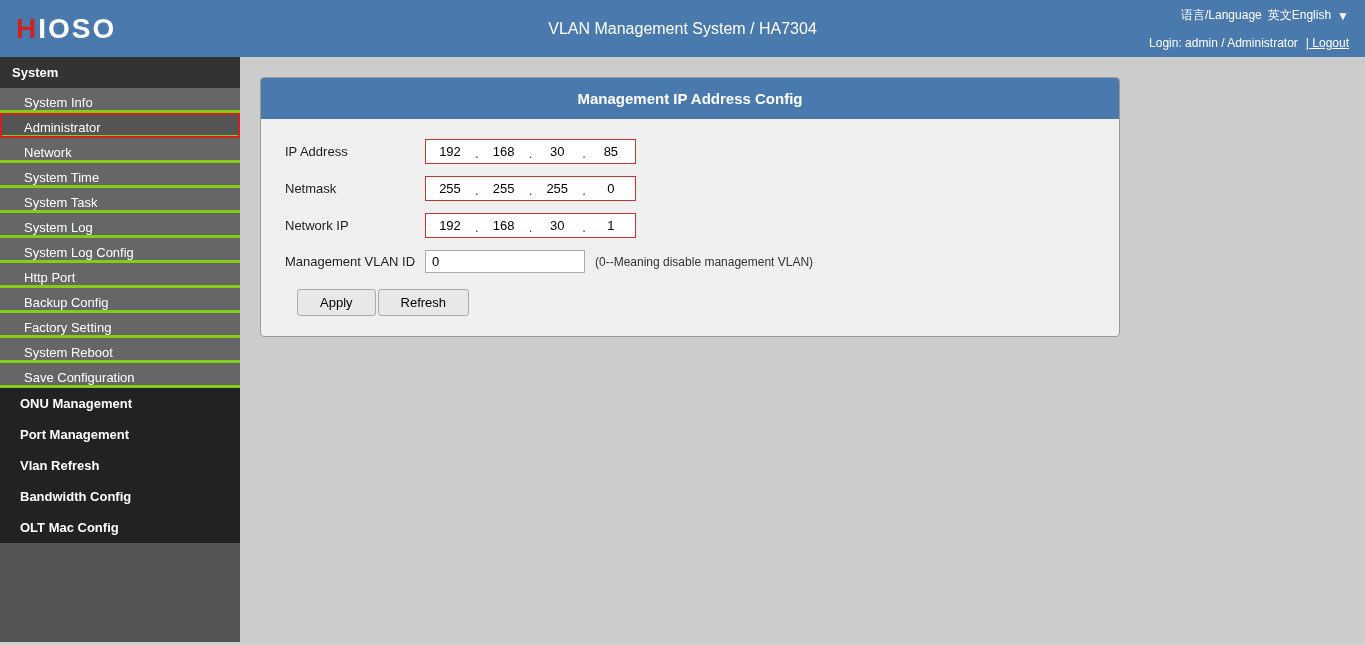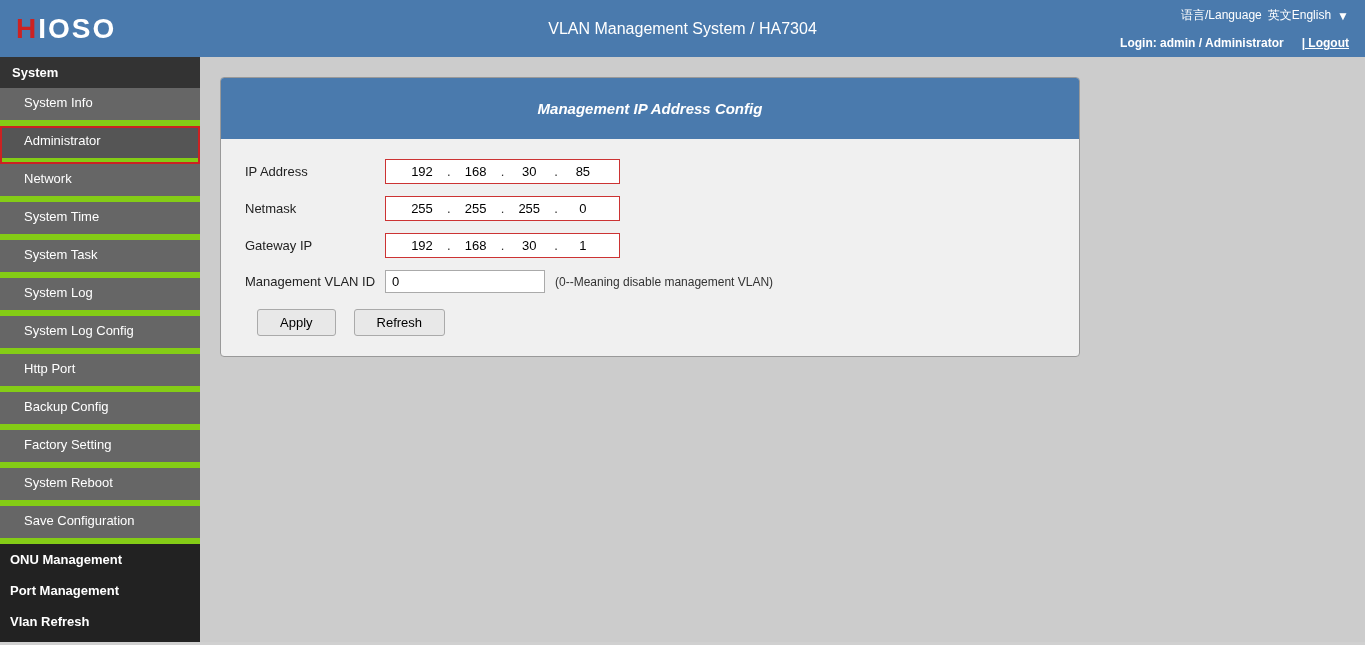--- a/index.html
+++ b/index.html
@@ -42,66 +42,65 @@
       font-size: 12px;
     }
     #lang-selector {
       display: flex;
       align-items: center;
       gap: 6px;
       margin-bottom: 12px;
     }
     #login-info {
       display: flex;
-      gap: 18px;
-      font-weight: bold;
+      gap: 8px;
     }
     .logout-link {
       color: white;
       text-decoration: underline;
       cursor: pointer;
     }
 
     
     #main-layout {
       display: flex;
       height: calc(645px - 60px);
     }
 
     
     #sidebar {
-      width: 200px;
+      width: 240px;
       background: #555555;
       overflow-y: auto;
       flex-shrink: 0;
     }
     .sidebar-section-header {
       background: #333333;
       color: white;
       padding: 8px 12px;
       font-size: 13px;
       font-weight: bold;
       cursor: pointer;
     }
     .sidebar-item {
       background: #666666;
       color: white;
-      padding: 7px 12px 10px 24px;
-      font-size: 13px;
-      cursor: pointer;
-      border-bottom: 6px solid #84cc16;
+      padding: 7px 12px 0 24px;
+      font-size: 13px;
+      cursor: pointer;
+      border-bottom: 3px solid #84cc16;
     }
     .sidebar-item.active {
       background: #555;
       outline: 2px solid #cc2222;
       outline-offset: -2px;
     }
     .sidebar-section-header.dark {
       background: #222222;
-      padding: 8px 10px;
+      padding: 8px 20px;
     }
 
     
     #content {
       flex: 1;
       background: #cccccc;
       padding: 20px;
       overflow-y: auto;
     }
 
@@ -109,45 +108,44 @@
     .card {
       background: #f0f0f0;
       border: 1px solid #999;
       border-radius: 4px;
       max-width: 860px;
     }
     .card-header {
       background: #4a7aad;
       color: white;
       text-align: center;
-      padding: 22px;
+      padding: 12px;
       font-size: 15px;
       font-weight: bold;
       border-radius: 3px 3px 0 0;
-      font-style: italic;
     }
     .card-body {
       padding: 20px 24px;
     }
     .form-row {
       display: flex;
       align-items: center;
       margin-bottom: 12px;
     }
     .form-label {
       width: 140px;
       font-size: 13px;
       color: #222;
     }
     .ip-group {
       display: flex;
-      align-items: center;
+      align-items: flex-end;
       border: 1px solid #cc3333;
       background: white;
-      padding: 2px 12px;
+      padding: 2px 0;
     }
     .ip-group input {
       width: 48px;
       border: none;
       outline: none;
       font-size: 13px;
       text-align: center;
       padding: 2px;
       background: transparent;
     }
@@ -163,21 +161,21 @@
       width: 160px;
       outline: none;
     }
     .vlan-hint {
       margin-left: 10px;
       font-size: 12px;
       color: #333;
     }
     .btn-row {
       display: flex;
-      gap: 18px;
+      gap: 2px;
       margin-top: 16px;
       padding-left: 12px;
     }
     .btn {
       padding: 5px 22px;
       font-size: 13px;
       cursor: pointer;
       border: 1px solid #aaa;
       background: #e8e8e8;
       border-radius: 3px;
@@ -255,21 +253,21 @@
             <span class="ip-sep">.</span>
             <input type="text" value="255" style="">
             <span class="ip-sep">.</span>
             <input type="text" value="255" style="">
             <span class="ip-sep">.</span>
             <input type="text" value="0" style="">
           </div>
         </div>
 
         <div class="form-row">
-          <div class="form-label">Gateway IP</div>
+          <div class="form-label">Network IP</div>
           <div class="ip-group">
             <input type="text" value="192" style="">
             <span class="ip-sep">.</span>
             <input type="text" value="168" style="">
             <span class="ip-sep">.</span>
             <input type="text" value="30" style="">
             <span class="ip-sep">.</span>
             <input type="text" value="1" style="">
           </div>
         </div>

